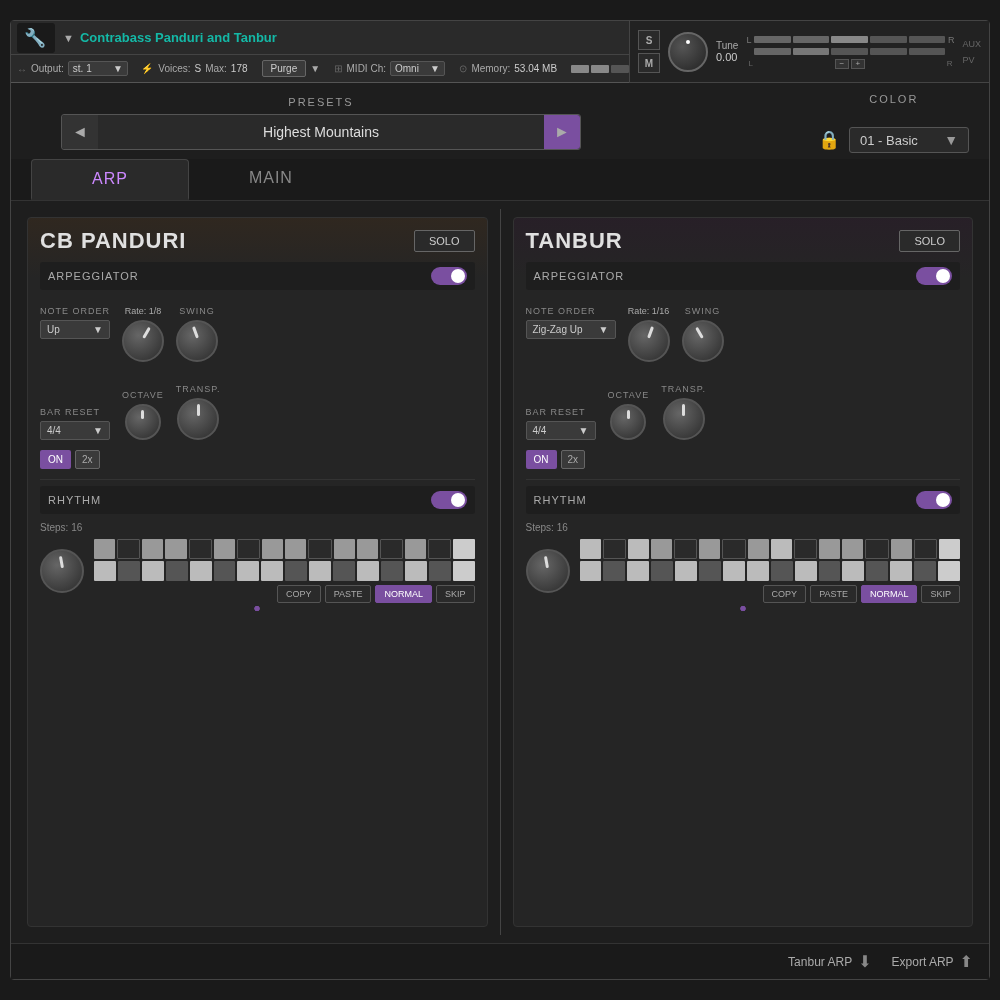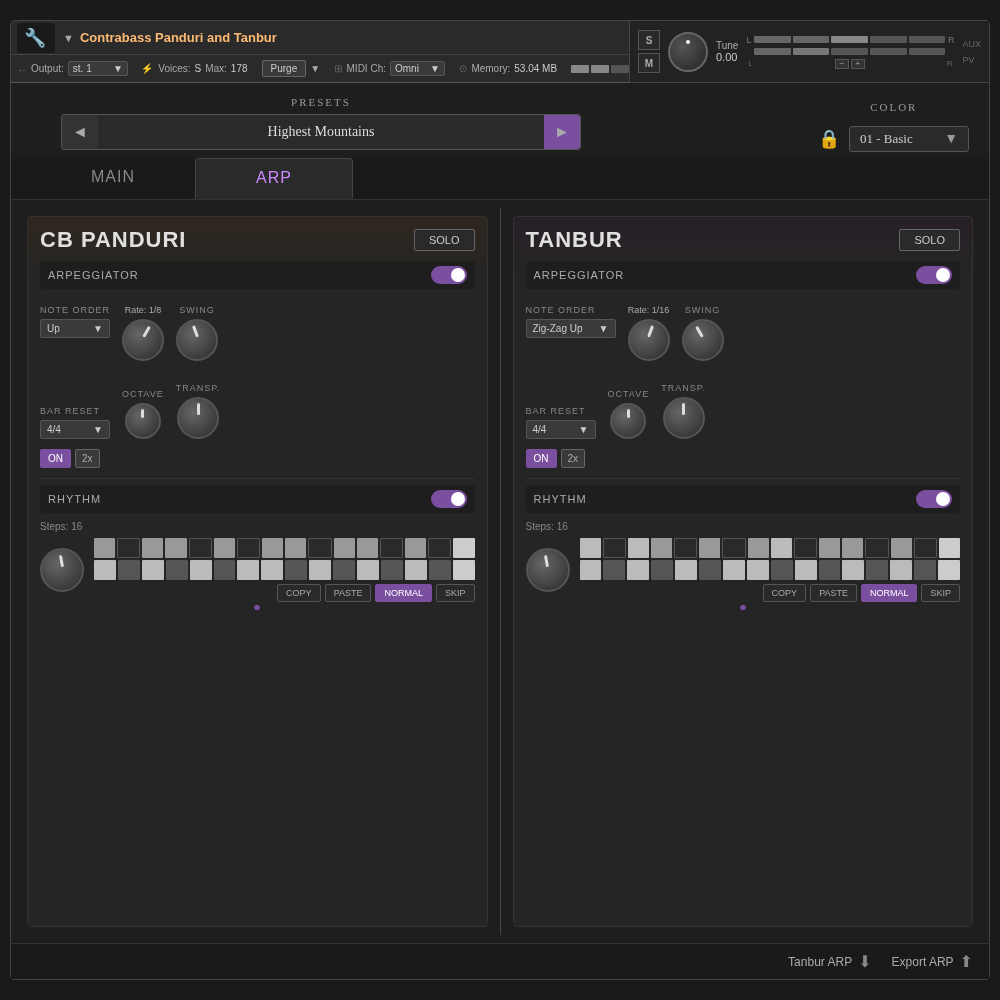--- a/index.html
+++ b/index.html
@@ -39,21 +39,21 @@
       align-items: center;
       justify-content: center;
       margin-right: 8px;
       flex-shrink: 0;
     }
     .logo-icon {
       font-size: 18px;
       color: #aaa;
     }
     .instrument-name {
-      color: #fdba74;
+      color: #14b8a6;
       font-size: 13px;
       font-weight: bold;
       flex: 1;
       display: flex;
       align-items: center;
       gap: 6px;
     }
     .nav-arrow {
       color: #aaa;
       cursor: pointer;
@@ -182,21 +182,20 @@
       font-size: 11px;
     }
 
     
     .presets-row {
       display: flex;
       align-items: center;
       justify-content: space-between;
       padding: 10px 20px 6px 20px;
       background: #1e1e1e;
-      font-family: Liberation Serif, serif;
     }
     .presets-section {
       display: flex;
       flex-direction: column;
       align-items: center;
       gap: 6px;
       flex: 0 0 580px;
     }
     .presets-label {
       color: #999;
@@ -232,22 +231,21 @@
     .preset-name {
       flex: 1;
       text-align: center;
       color: #ddd;
       font-size: 14px;
     }
     .color-section {
       display: flex;
       flex-direction: column;
       align-items: center;
-      gap: 13px;
-      margin-top: 8px;
+      gap: 22px;
     }
     .color-label {
       color: #999;
       font-size: 11px;
       letter-spacing: 2px;
     }
     .color-row {
       display: flex;
       align-items: center;
       gap: 8px;
@@ -692,25 +690,25 @@
           <span class="lock-icon">🔒</span>
           <div class="color-select-box">
             <span class="color-select-text">01 - Basic</span>
             <span class="color-dropdown-arrow">▼</span>
           </div>
         </div>
       </div>
     </div>
 
     <div class="tabs-row">
+      <div class="tab active">
+        <span style="color:#cc88ff;">ARP</span>
+      </div>
       <div class="tab">
         <span style="color:#888;">MAIN</span>
-      </div>
-      <div class="tab active">
-        <span style="color:#cc88ff;">ARP</span>
       </div>
     </div>
 
     <div class="main-content" style="display:flex;flex:1;padding:8px;gap:4px;overflow:hidden;">
 
       <div class="instrument-panel" style="position:relative;">
         <div class="instr-bg"></div>
         <div style="position:relative;z-index:1;">
           <div class="instr-header">
             <span class="instr-name">CB PANDURI</span>

